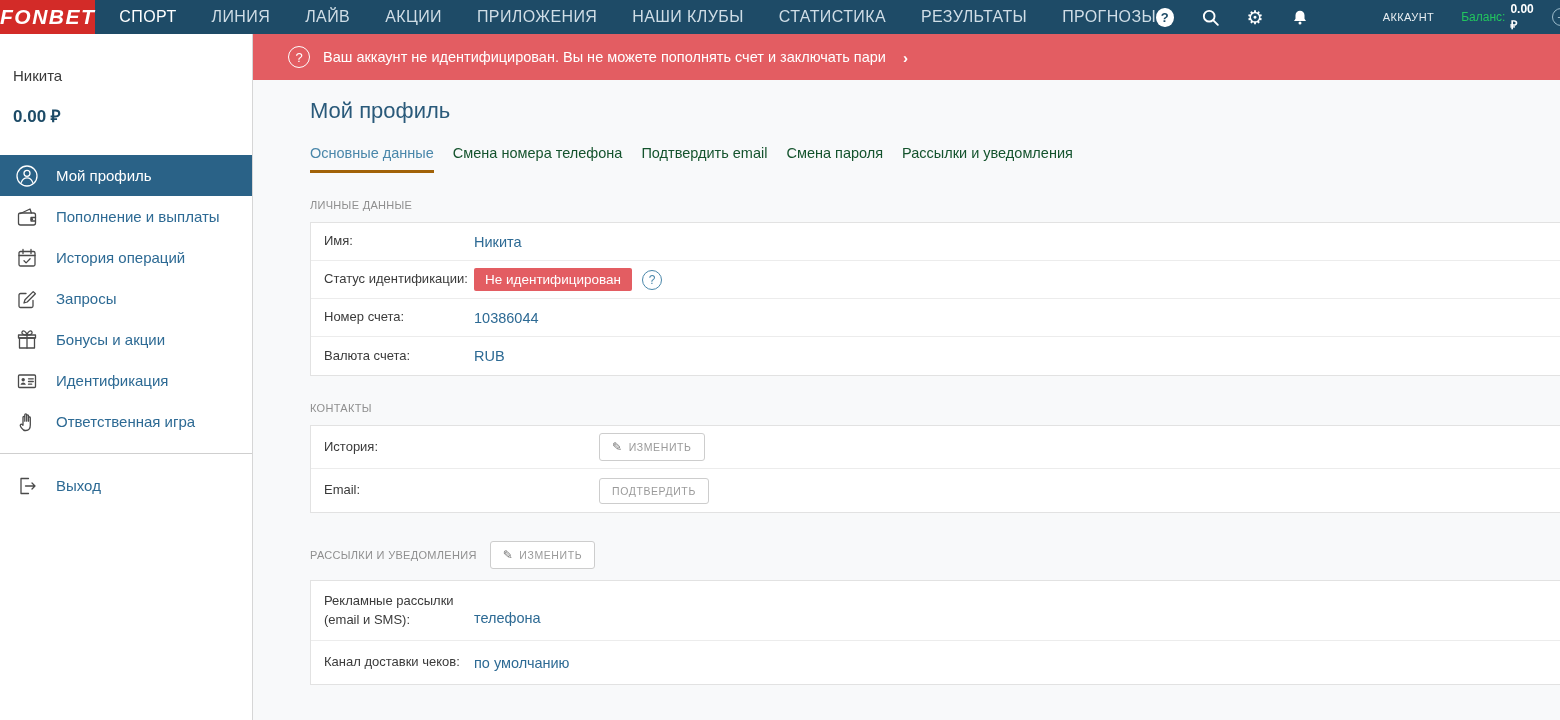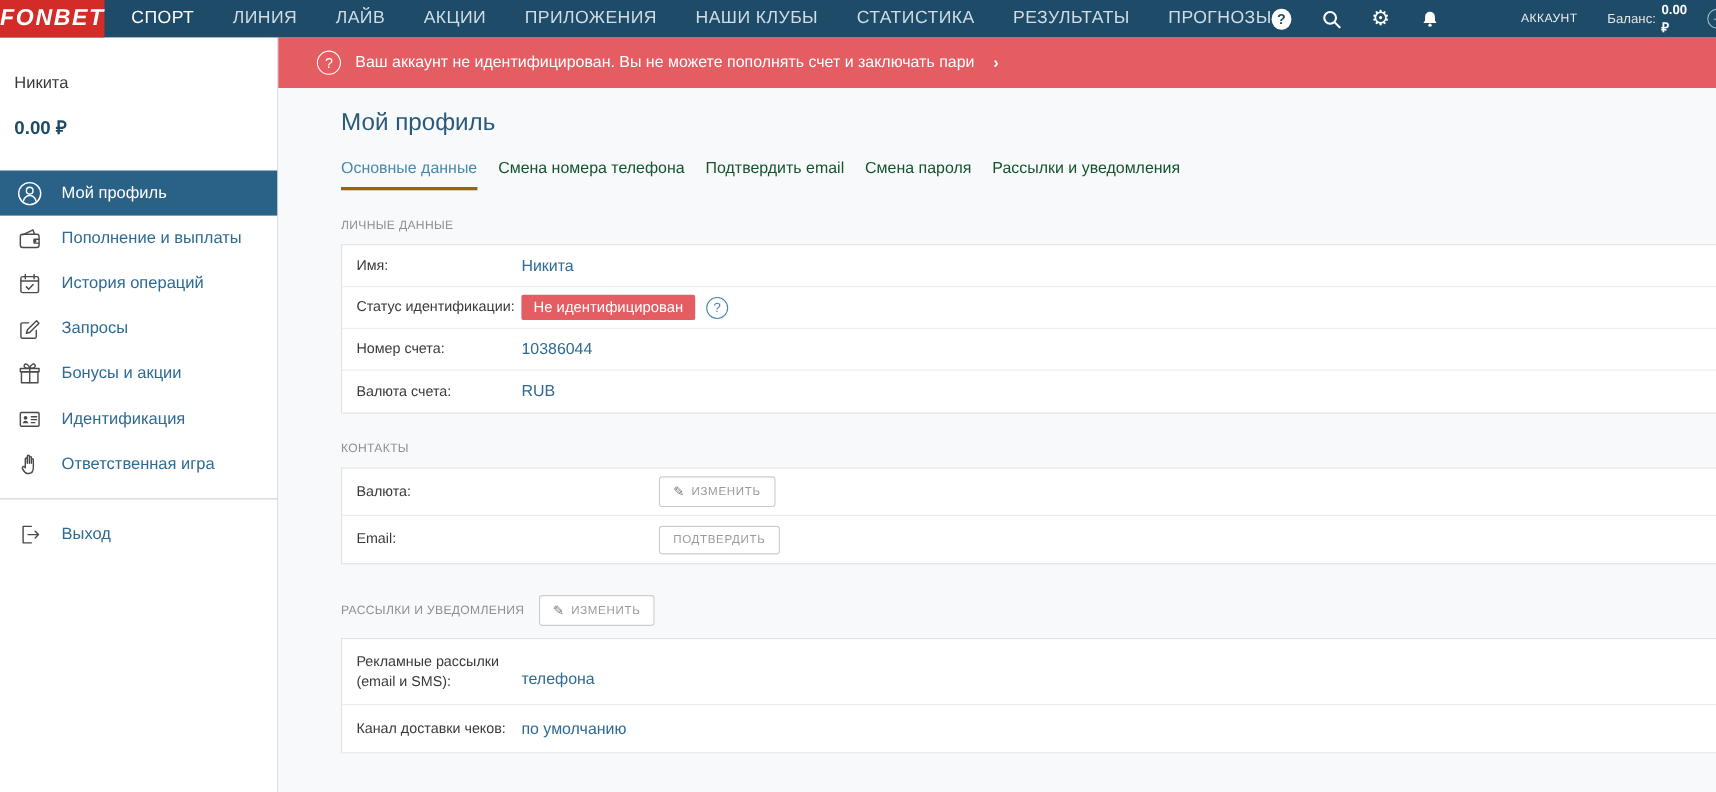--- a/index.html
+++ b/index.html
@@ -17,21 +17,21 @@
   .topbar-right { margin-left:auto; display:flex; align-items:center; gap:27px; padding-right:26px; }
   .tb-icon { display:inline-flex; align-items:center; justify-content:center; cursor:pointer; }
   .help-circle { width:19px; height:19px; background:#fff; color:#1e4b67; border-radius:50%;
     font-size:13px; font-weight:bold; display:inline-flex; align-items:center; justify-content:center; }
   .gear-glyph { color:#fff; font-size:19px; line-height:1; }
   .flag { width:22px; height:15px; display:flex; flex-direction:column; border-radius:1px; overflow:hidden; }
   .flag div { flex:1; }
   .flag .w { background:#f5f5f5; } .flag .b { background:#2a51a3; } .flag .r { background:#d52b1e; }
   .account-lbl { color:#e8eef2; font-size:11px; letter-spacing:.4px; cursor:pointer;text-align:right; }
   .balance-wrap { display:flex; align-items:center; gap:5px; font-size:12px; }
-  .balance-lbl { color:#e5e5e5; }
+  .balance-lbl { color:#22c55e; }
   .balance-val { color:#fff; font-weight:bold; }
   .plus-circle { position:absolute; right:-10px; top:8px; width:18px; height:18px; border:1.5px solid #9dbccb;
     border-radius:50%; color:#9dbccb; font-size:13px; display:flex; align-items:center; justify-content:center; }
 
   
   .body-row { flex:1; display:flex; min-height:0; }
   .sidebar { width:253px; flex:0 0 253px; background:#ffffff; border-right:1px solid #d6d6d6; }
   .content-col { flex:1; display:flex; flex-direction:column; background:#f8f9fa; min-width:0; }
 
   
@@ -253,21 +253,21 @@
           </div>
           <div class="row">
             <div class="row-label">Валюта счета:</div>
             <div class="row-value">RUB</div>
           </div>
         </div>
 
         <div class="section-label">КОНТАКТЫ</div>
         <div class="panel">
           <div class="row row-contact">
-            <div class="row-label">Валюта:</div>
+            <div class="row-label">История:</div>
             <div class="row-value">
               <button class="btn btn-offset">
                 <span class="pencil">✎</span>
                 <span>ИЗМЕНИТЬ</span>
               </button>
             </div>
           </div>
           <div class="row row-contact">
             <div class="row-label">Email:</div>
             <div class="row-value">

